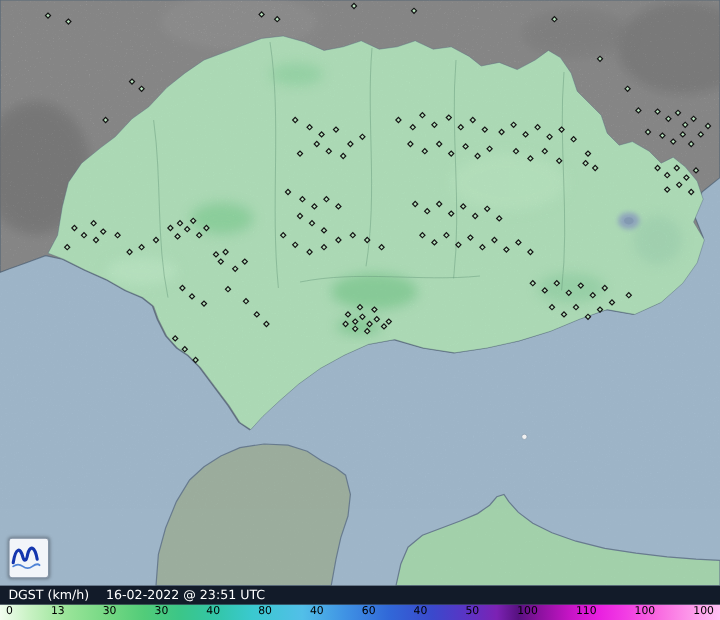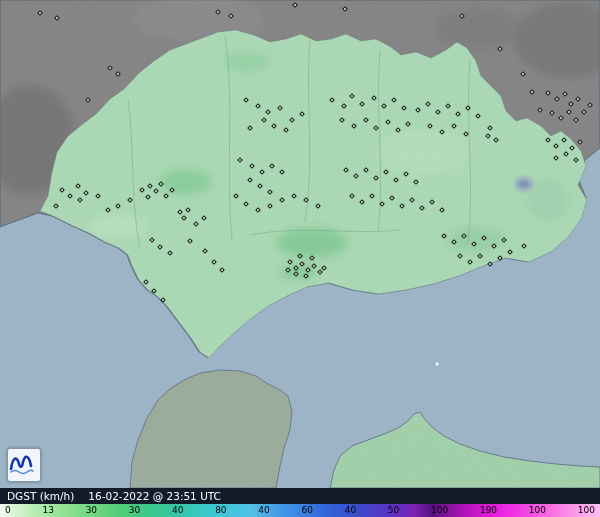--- a/index.html
+++ b/index.html
@@ -291,19 +291,19 @@
         <span>13</span>
         <span>30</span>
         <span>30</span>
         <span>40</span>
         <span>80</span>
         <span>40</span>
         <span>60</span>
         <span>40</span>
         <span>50</span>
         <span>100</span>
-        <span>190</span>
+        <span>110</span>
         <span>100</span>
         <span>100</span>
       </div>
   </div>
 
 </div>
 
 </body></html>

